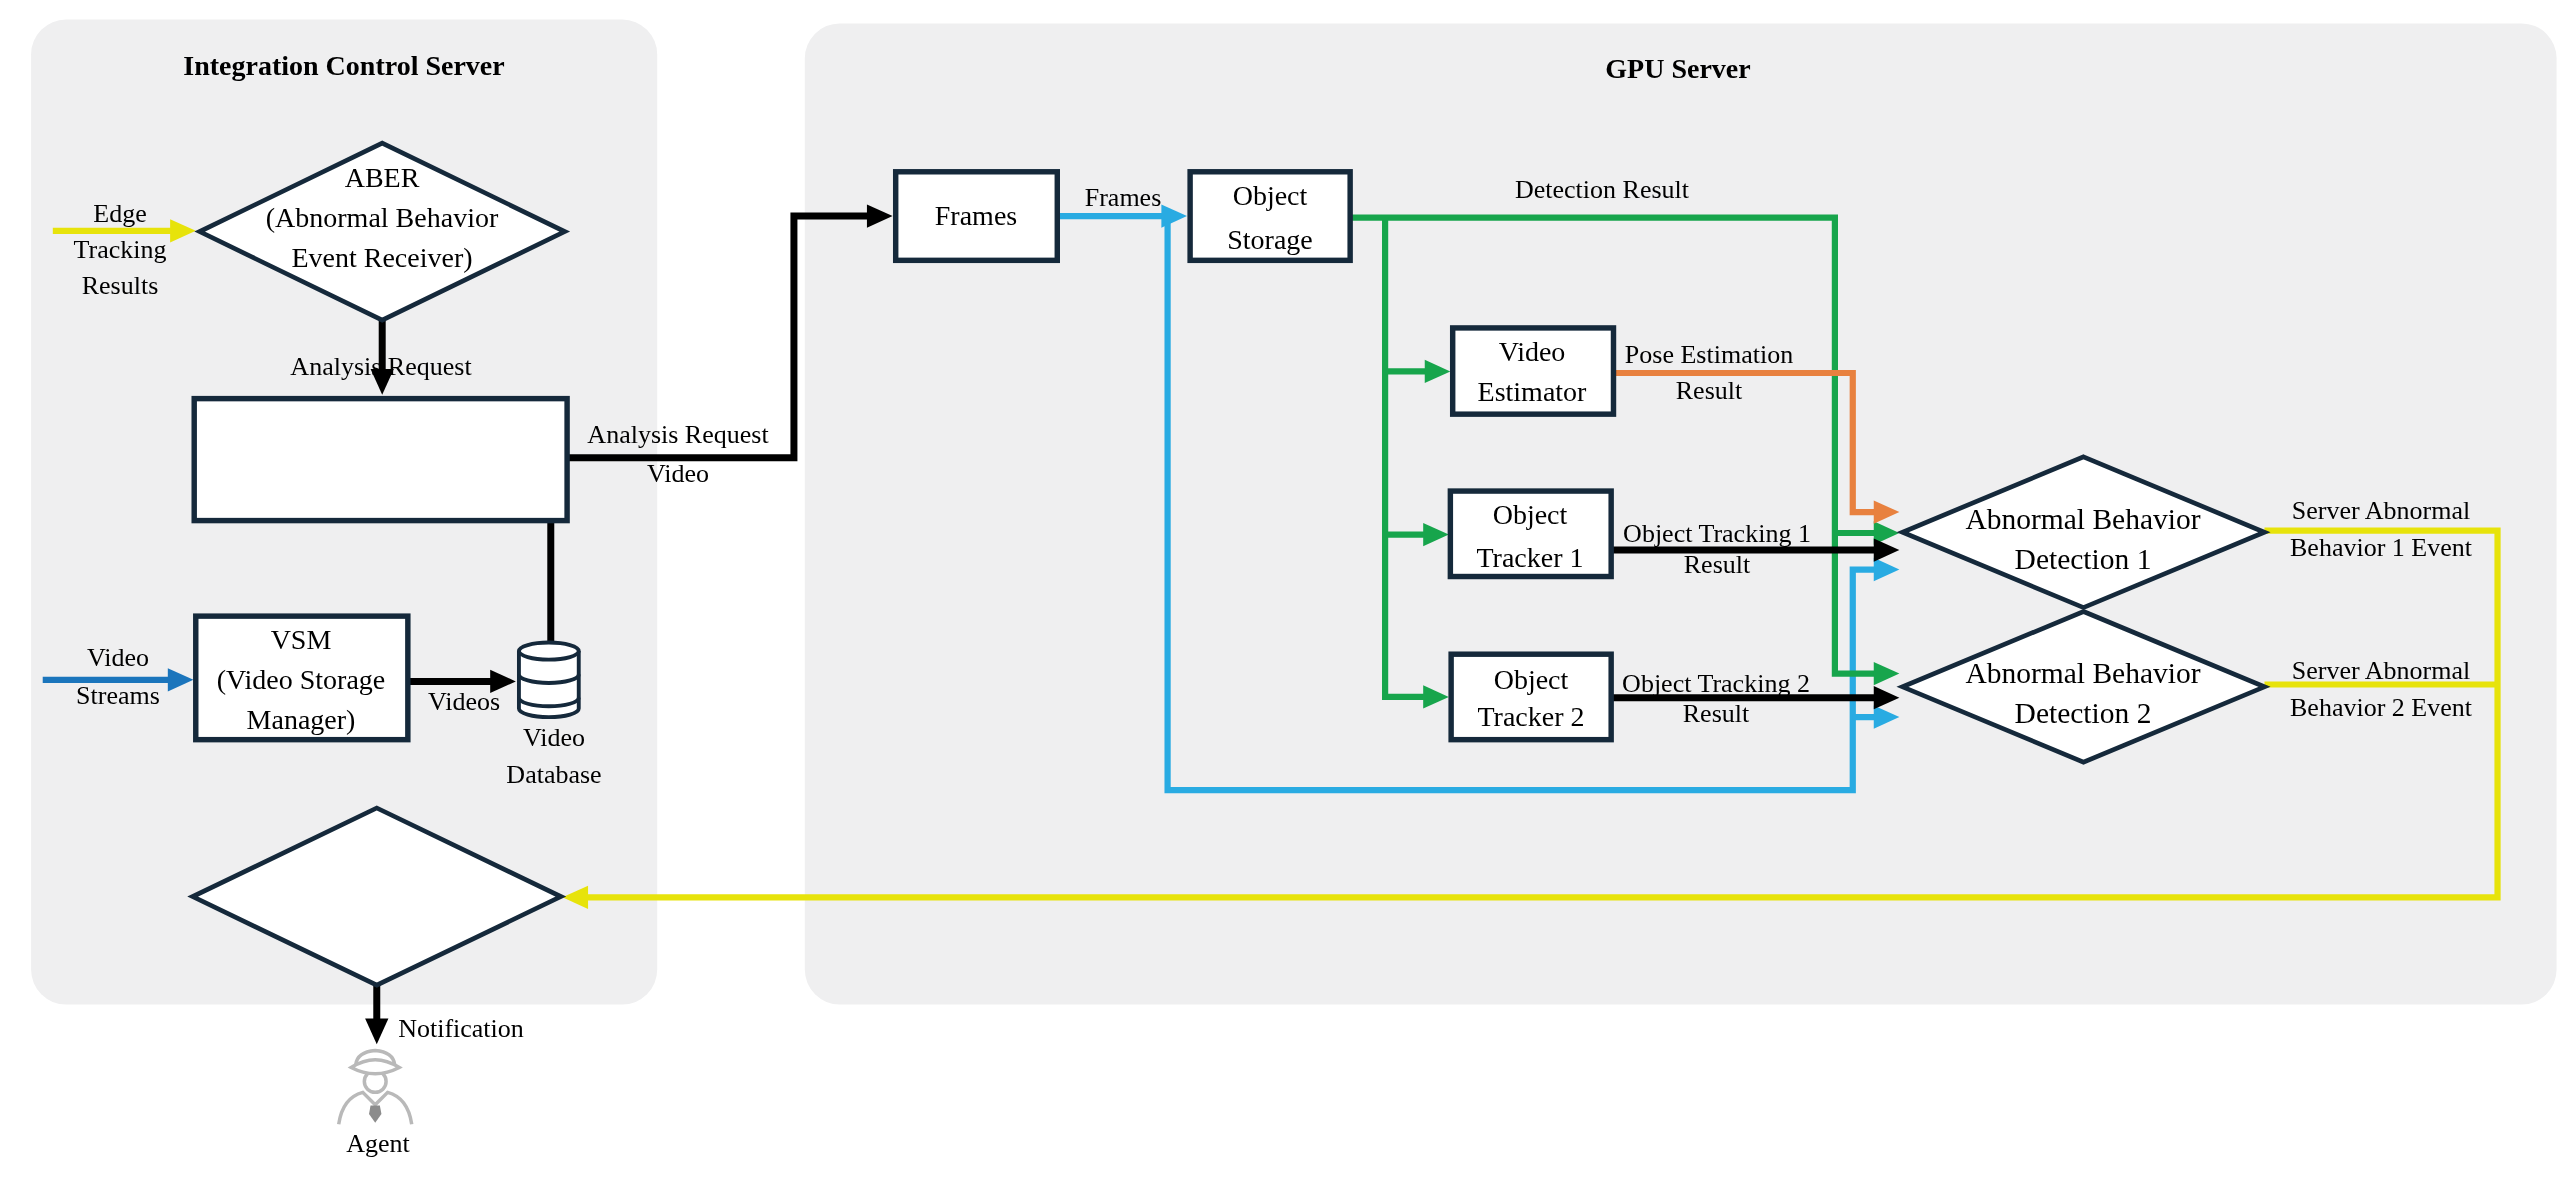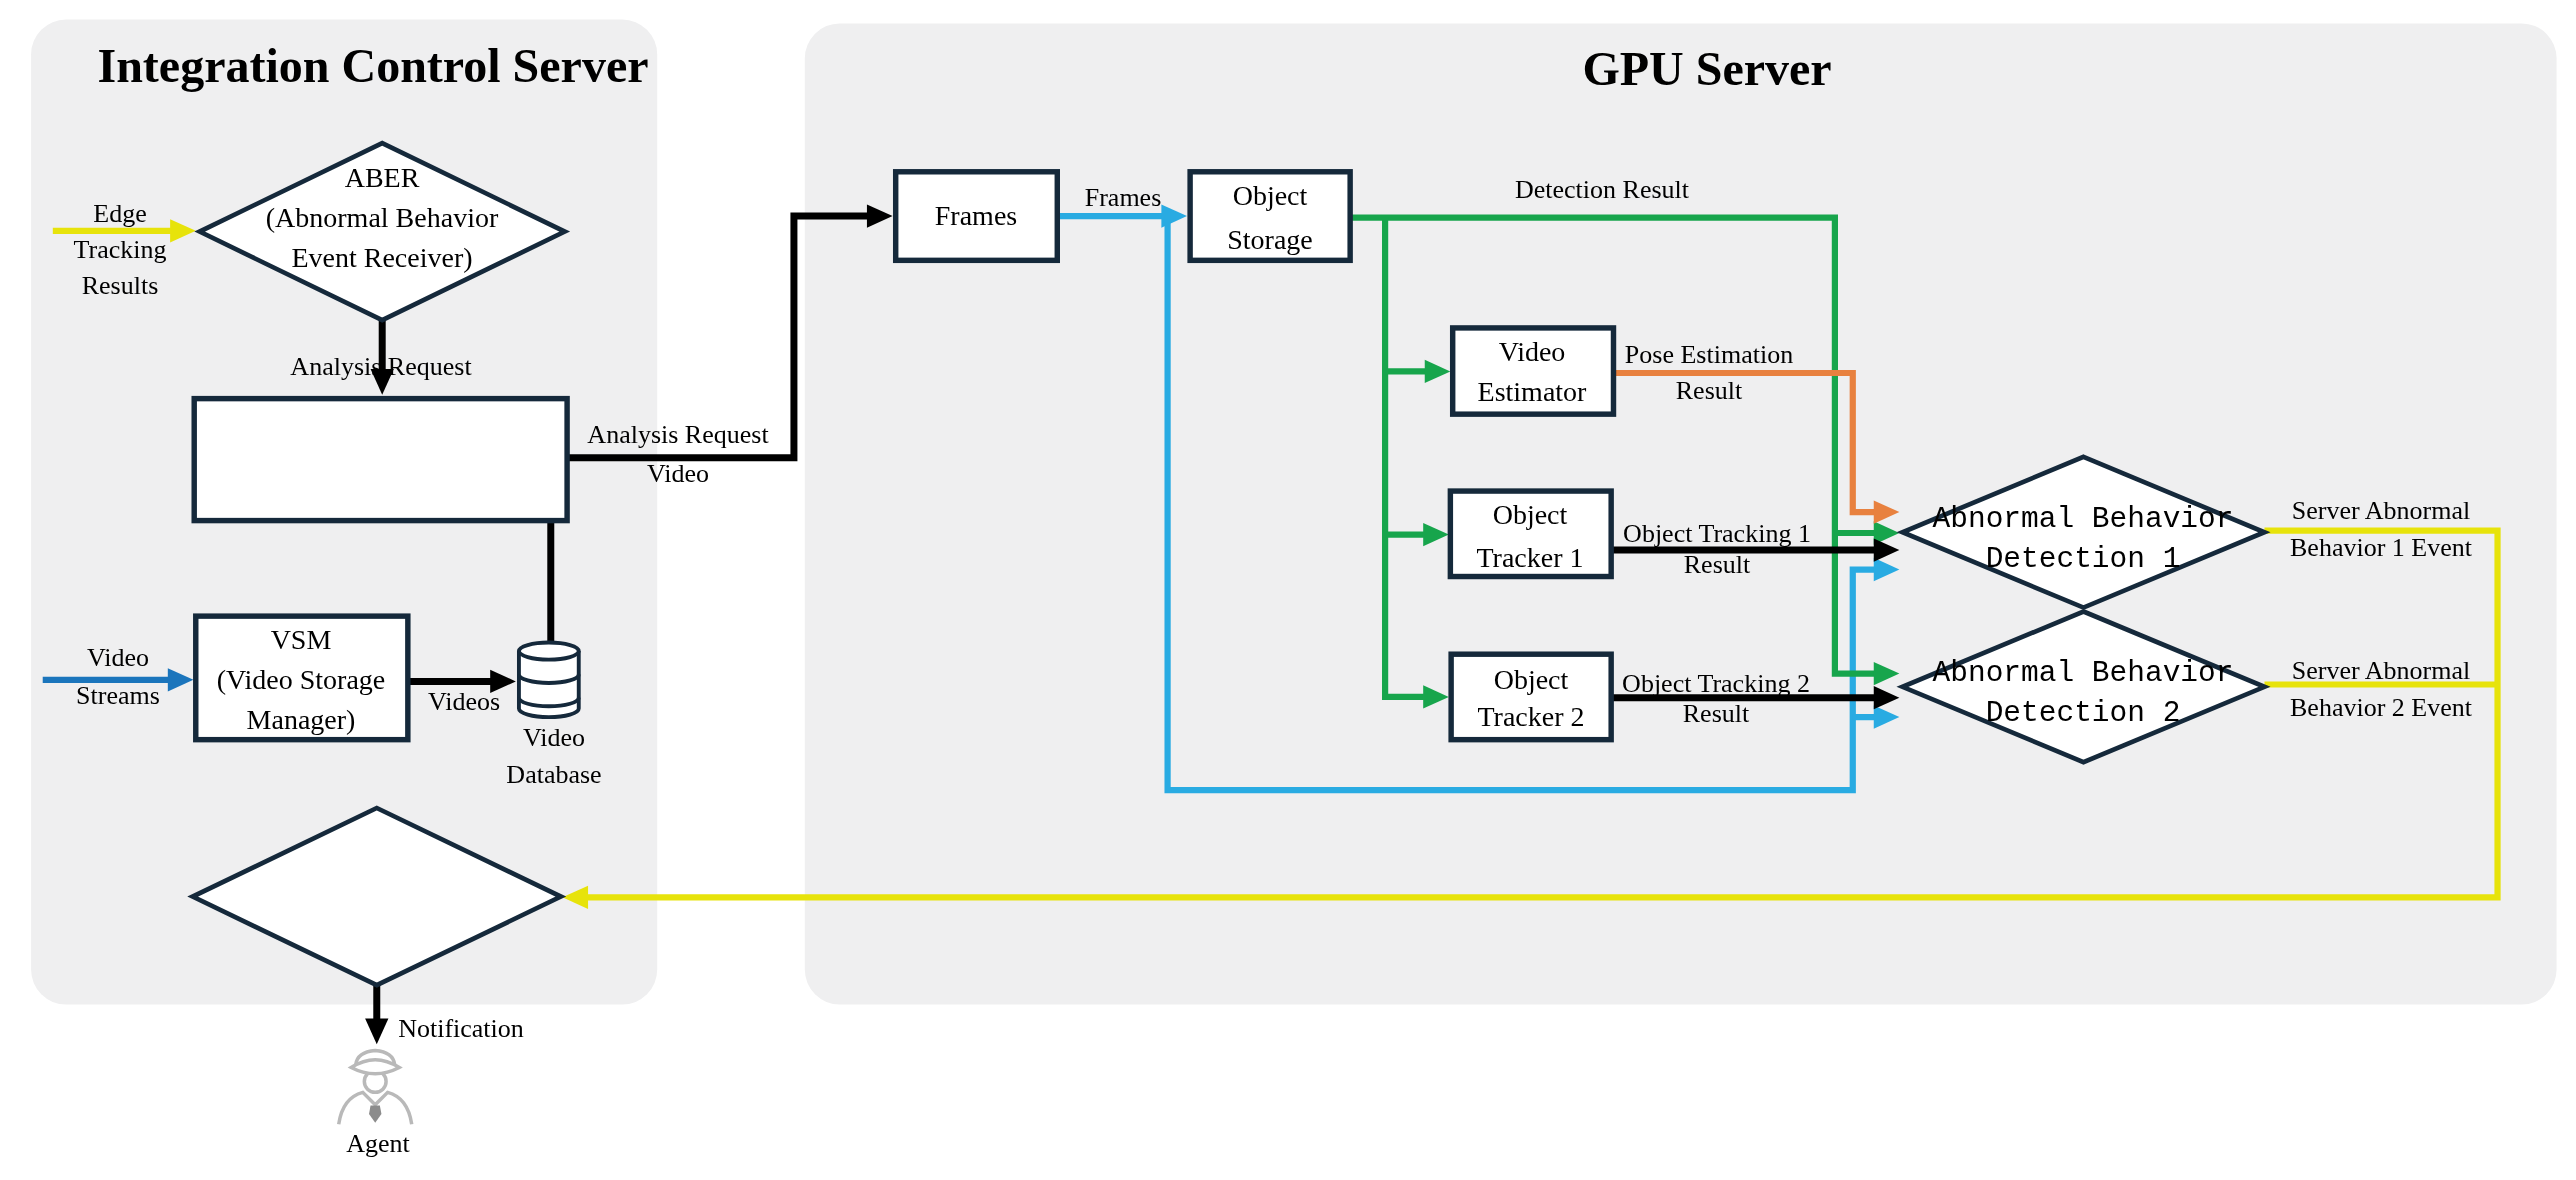--- a/index.html
+++ b/index.html
@@ -2,22 +2,22 @@
 <html style="--c-panel: #efeff0; --c-stroke: #15293b; --c-black: #000000; --c-yellow: #e7e30b; --c-green: #17a54c; --c-orange: #e8813f; --c-cyan: #29abe2; --c-blue: #1b75bc; --c-agent-gray: #b9b9b9; --c-agent-tie: #8c8c8c;font-size:12.4px"><head>
 <meta charset="utf-8">
 <style>
   html,body{margin:0;padding:0;background:#ffffff;}
   .canvas{position:relative;width:2576px;height:1181px;background:#ffffff;overflow:hidden;
           font-family:"Liberation Serif","DejaVu Serif",serif;}
   svg{position:absolute;left:0;top:0;}
   .lbl{position:absolute;transform:translate(-50%,-50%);text-align:center;color:#000;
        white-space:nowrap;line-height:1;}
   .lbl span{display:block;}
-  .fs33{font-size:26px;} .fs36{font-size:28px;} .fs38{font-size:29.5px;font-family:Liberation Mono, monospace;}
-  .title{font-size:48px;font-weight:bold;margin-left:29px;}
+  .fs33{font-size:26px;} .fs36{font-size:28px;} .fs38{font-size:29.5px;}
+  .title{font-size:28px;font-weight:bold;}
 </style>
 </head>
 <body>
 
 <div class="canvas">
 
   <svg width="2576" height="1181" viewBox="0 0 3316 1520">
     <defs>
       <marker id="ah-black" markerUnits="userSpaceOnUse" markerWidth="36" markerHeight="34" refX="2" refY="17" orient="auto">
           <path d="M1,2 L34,17 L1,32 Z" style="fill:var(--c-black)"></path>

